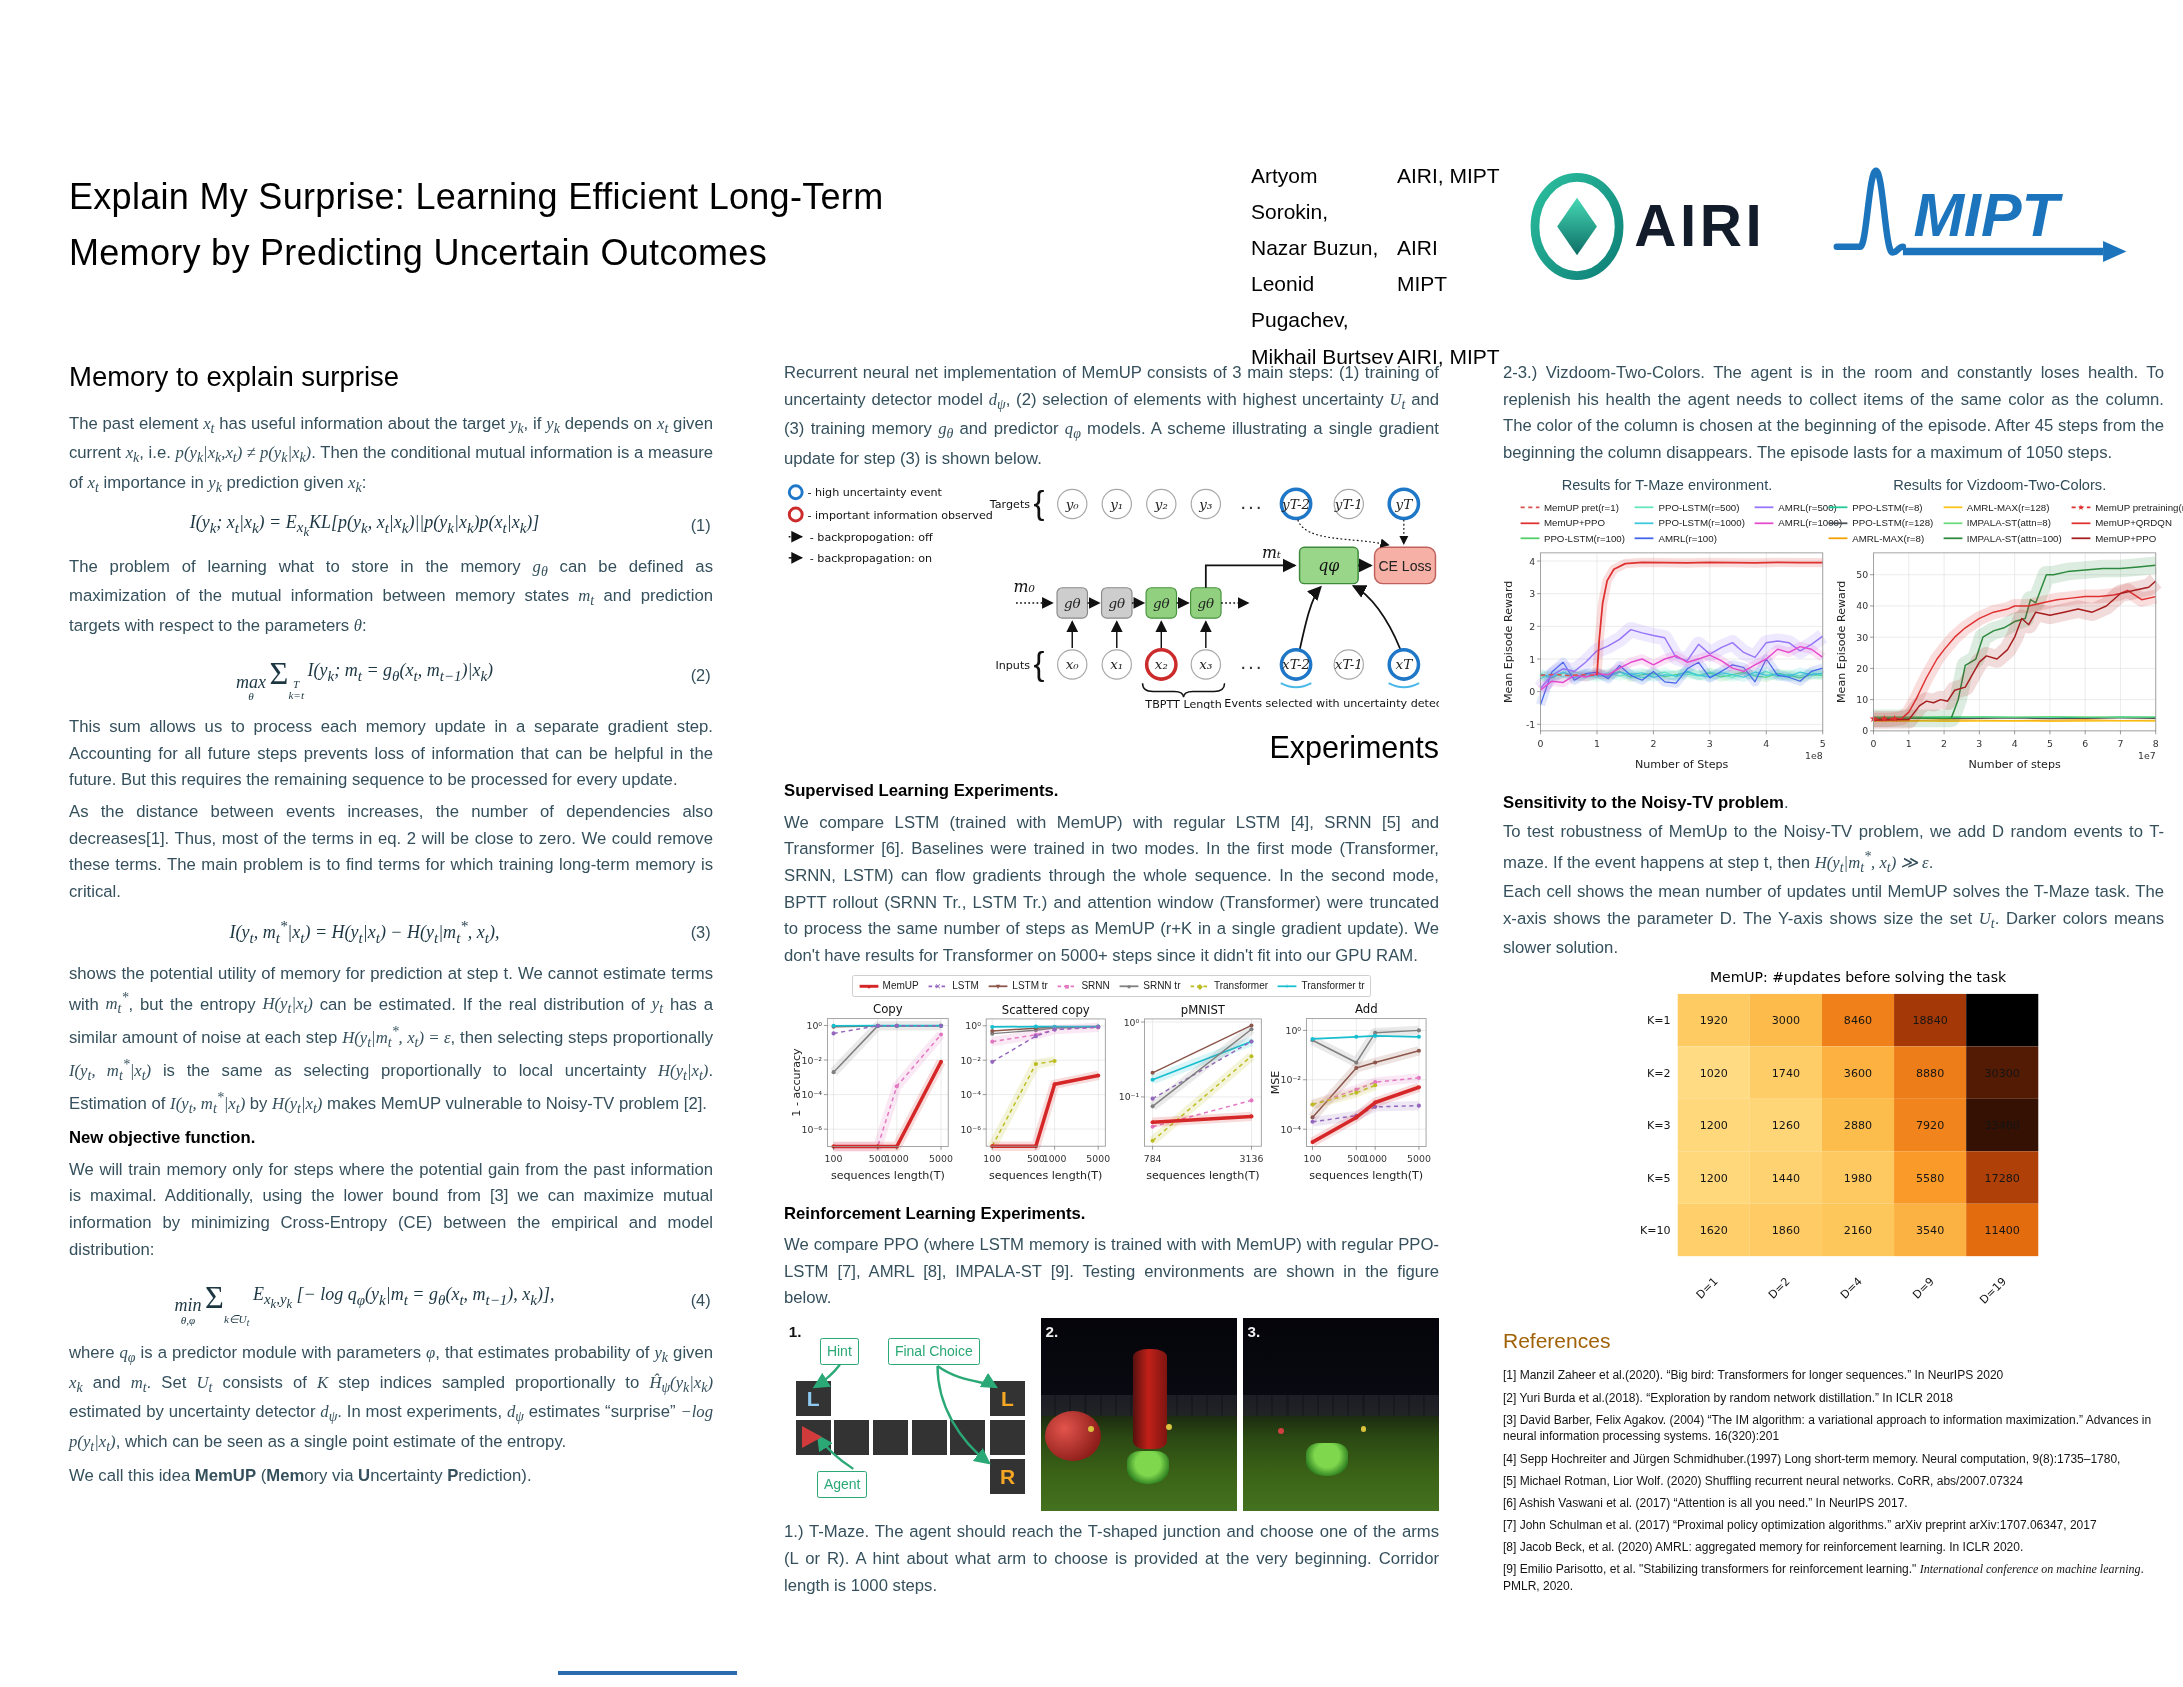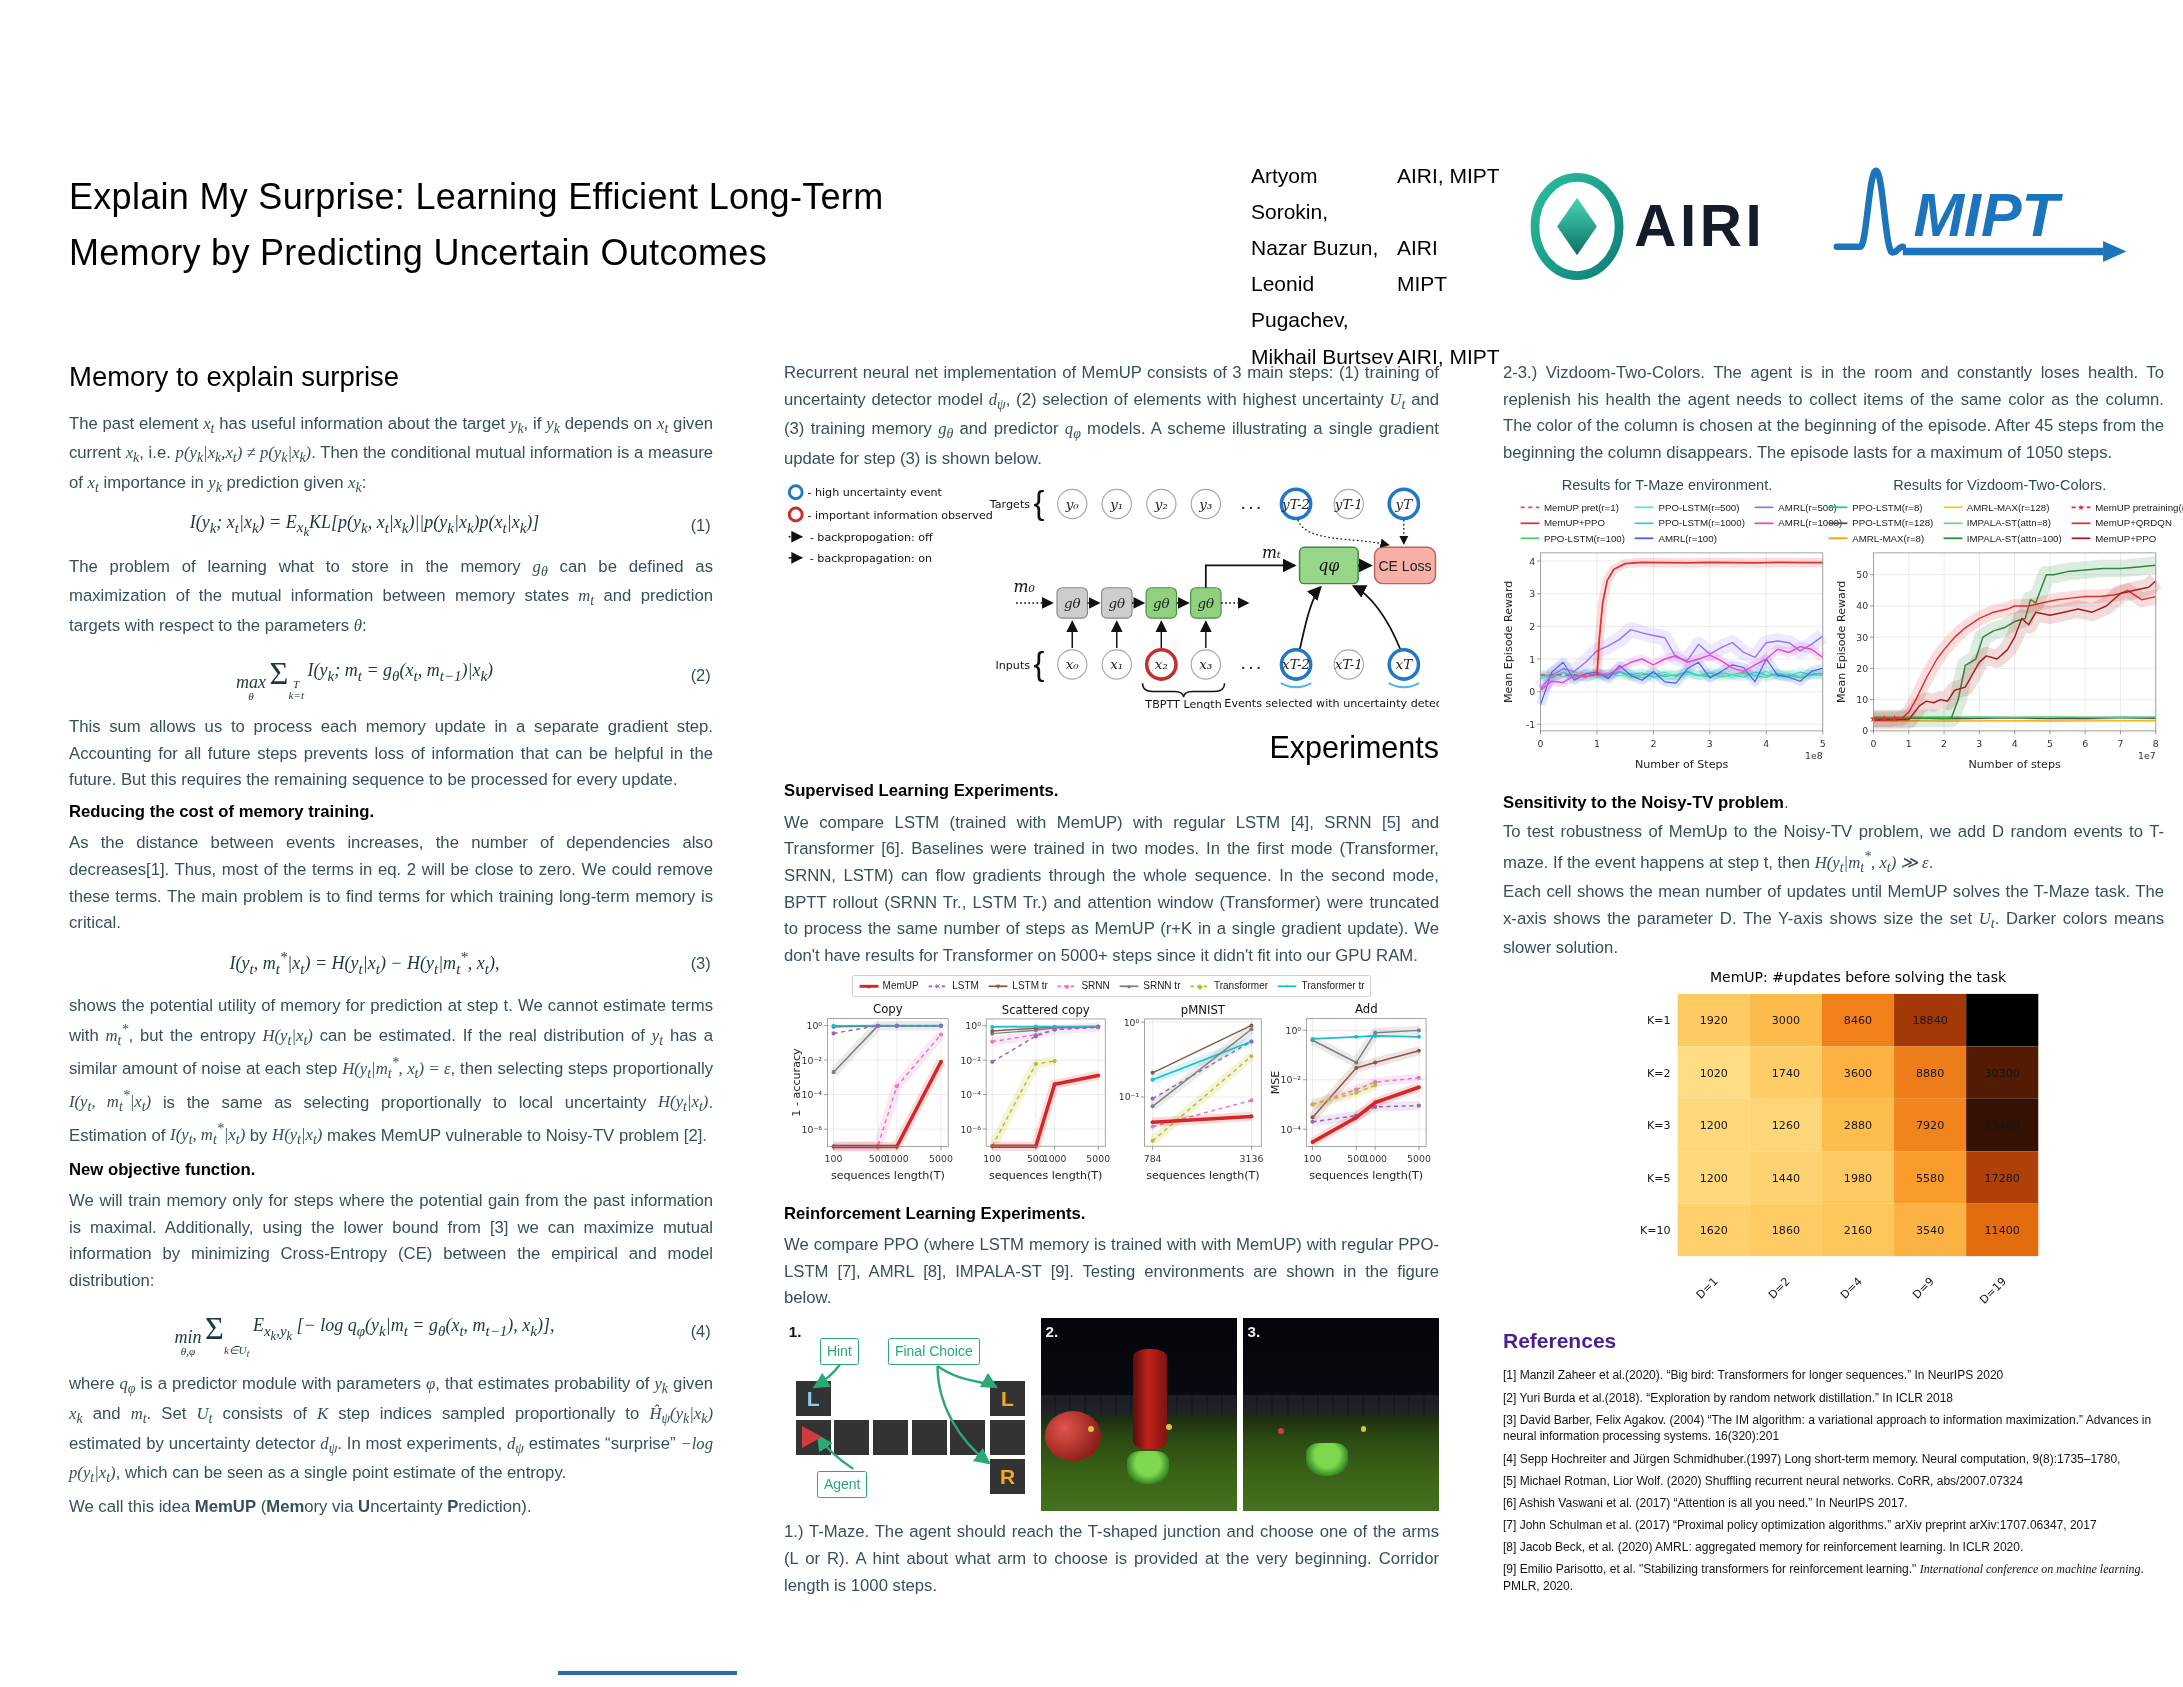--- a/index.html
+++ b/index.html
@@ -37,21 +37,21 @@
   svg .tk{font-family:"DejaVu Sans",sans-serif;font-size:16px;fill:#333}
   svg .axl{font-family:"DejaVu Sans",sans-serif;font-size:19px;fill:#222}
   svg .ttl{font-family:"DejaVu Sans",sans-serif;font-size:20px;fill:#111}
   svg .hm-ttl{font-family:"DejaVu Sans",sans-serif;font-size:24px;fill:#000}
   svg .hm-v{font-family:"DejaVu Sans",sans-serif;font-size:19px;fill:#151515}
   svg .hm-l{font-family:"DejaVu Sans",sans-serif;font-size:19px;fill:#151515}
   svg .dg{font-family:"DejaVu Sans",sans-serif;font-size:19px;fill:#111}
   svg .dgi{font-family:"DejaVu Serif",serif;font-style:italic;font-size:23px;fill:#222}
   svg .dgb{font-family:"DejaVu Serif",serif;font-style:italic;font-size:27px;fill:#111}
   .heatwrap{display:flex;justify-content:center;margin:3.5px 0 5.9px}
-  .refs-h{font-weight:700;font-size:21px;color:#4c1d95;margin:4.7px 0 9.4px;text-align:left}
+  .refs-h{font-weight:400;font-size:21px;color:#a16207;margin:4.7px 0 9.4px;text-align:left}
   .refs{font-size:12px;color:#141414;line-height:1.4;text-align:left}
   .refs div{margin-bottom:5.3px}
   
   .env-fig{display:flex;gap:5.9px;margin:5.9px 0 8.2px}
   .tmaze{position:relative;width:252px;height:193px;background:#fff;font-family:"Liberation Sans",sans-serif}
   .fig-num{position:absolute;left:4.7px;top:2.3px;font-weight:700;font-size:15.2px;color:#111}
   .fig-num.light{color:#efefef;z-index:3}
   .gbox{position:absolute;border:1.8px solid #2aa876;border-radius:2.3px;color:#2aa876;font-size:14px;padding:1.2px 5.9px;background:#fff;z-index:2}
   .tm-cell{position:absolute;width:35px;height:35px;background:#333;z-index:1}
   .tm-cell span{display:block;text-align:center;font-weight:700;font-size:21px;line-height:35px}
@@ -126,21 +126,20 @@
     <div class="eqrow"><span>I(y<sub>k</sub>; x<sub>t</sub>|x<sub>k</sub>) = E<sub>x<sub>k</sub></sub>KL[p(y<sub>k</sub>, x<sub>t</sub>|x<sub>k</sub>)||p(y<sub>k</sub>|x<sub>k</sub>)p(x<sub>t</sub>|x<sub>k</sub>)]</span><span class="eqnum">(1)</span></div>
     <p>The problem of learning what to store in the memory <i>g<sub>θ</sub></i> can be defined as maximization of the mutual information between memory states <i>m<sub>t</sub></i> and prediction targets with respect to the parameters <i>θ</i>:</p>
     <div class="eqrow"><span><span class="stack">
             <span>max</span>
             <span>θ</span>
           </span> <span class="sum">Σ</span><span class="lims">
             <span>T</span>
             <span>k=t</span>
           </span> I(y<sub>k</sub>; m<sub>t</sub> = g<sub>θ</sub>(x<sub>t</sub>, m<sub>t−1</sub>)|x<sub>k</sub>)</span><span class="eqnum">(2)</span></div>
     <p>This sum allows us to process each memory update in a separate gradient step. Accounting for all future steps prevents loss of information that can be helpful in the future. But this requires the remaining sequence to be processed for every update.</p>
-    <p class="bh">Reducing the cost of memory training.</p>
     <p>As the distance between events increases, the number of dependencies also decreases[1]. Thus, most of the terms in eq. 2 will be close to zero. We could remove these terms. The main problem is to find terms for which training long-term memory is critical.</p>
     <div class="eqrow"><span>I(y<sub>t</sub>, m<sub>t</sub><sup>*</sup>|x<sub>t</sub>) = H(y<sub>t</sub>|x<sub>t</sub>) − H(y<sub>t</sub>|m<sub>t</sub><sup>*</sup>, x<sub>t</sub>),</span><span class="eqnum">(3)</span></div>
     <p>shows the potential utility of memory for prediction at step t. We cannot estimate terms with <i>m<sub>t</sub><sup>*</sup></i>, but the entropy <i>H(y<sub>t</sub>|x<sub>t</sub>)</i> can be estimated. If the real distribution of <i>y<sub>t</sub></i> has a similar amount of noise at each step <i>H(y<sub>t</sub>|m<sub>t</sub><sup>*</sup>, x<sub>t</sub>) = ε</i>, then selecting steps proportionally <i>I(y<sub>t</sub>, m<sub>t</sub><sup>*</sup>|x<sub>t</sub>)</i> is the same as selecting proportionally to local uncertainty <i>H(y<sub>t</sub>|x<sub>t</sub>)</i>. Estimation of <i>I(y<sub>t</sub>, m<sub>t</sub><sup>*</sup>|x<sub>t</sub>)</i> by <i>H(y<sub>t</sub>|x<sub>t</sub>)</i> makes MemUP vulnerable to  Noisy-TV problem [2].</p>
     <p class="bh">New objective function.</p>
     <p>We will train memory only for steps where the potential gain from the past information is maximal. Additionally, using the lower bound from [3] we can maximize mutual information by minimizing Cross-Entropy (CE) between the empirical and model distribution:</p>
     <div class="eqrow"><span><span class="stack">
             <span>min</span>
             <span>θ,φ</span>
           </span> <span class="sum">Σ</span><span class="lims">
             <span>&nbsp;</span>

